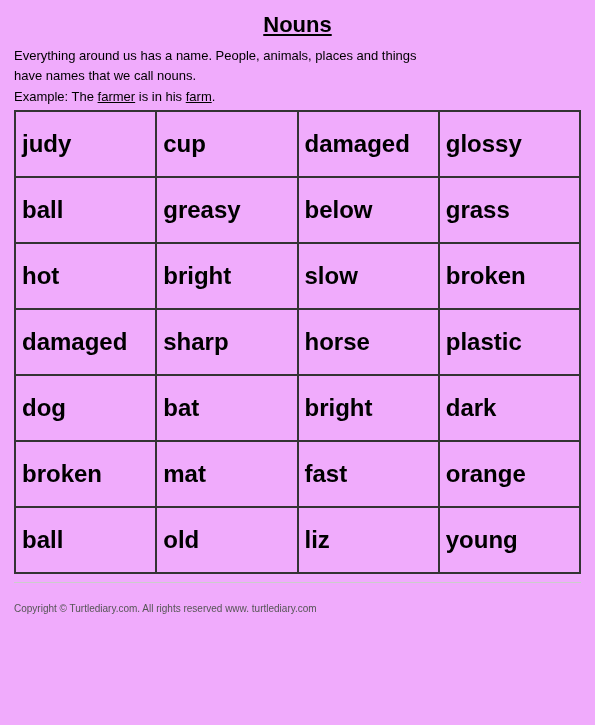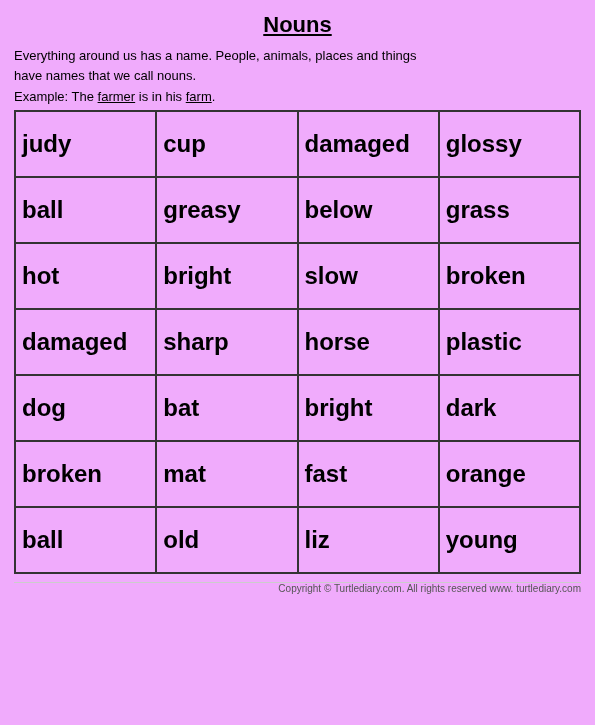--- a/index.html
+++ b/index.html
@@ -68,25 +68,25 @@
       text-align: left;
       vertical-align: middle;
       font-size: 24px;
       font-weight: bold;
       color: #000;
       padding: 18px 6px;
       width: 25%;
     }
 
     .footer {
-      text-align: right;
+      text-align: left;
       font-size: 10px;
       color: #555;
       margin-top: 8px;
-      padding-top: 0;
+      padding-top: 20px;
       border-top: 1px solid #ccc;
     }
   </style>
 </head>
 <body>
 
 <div class="page-container">
 
   <h1 class="page-title">Nouns</h1>
 

